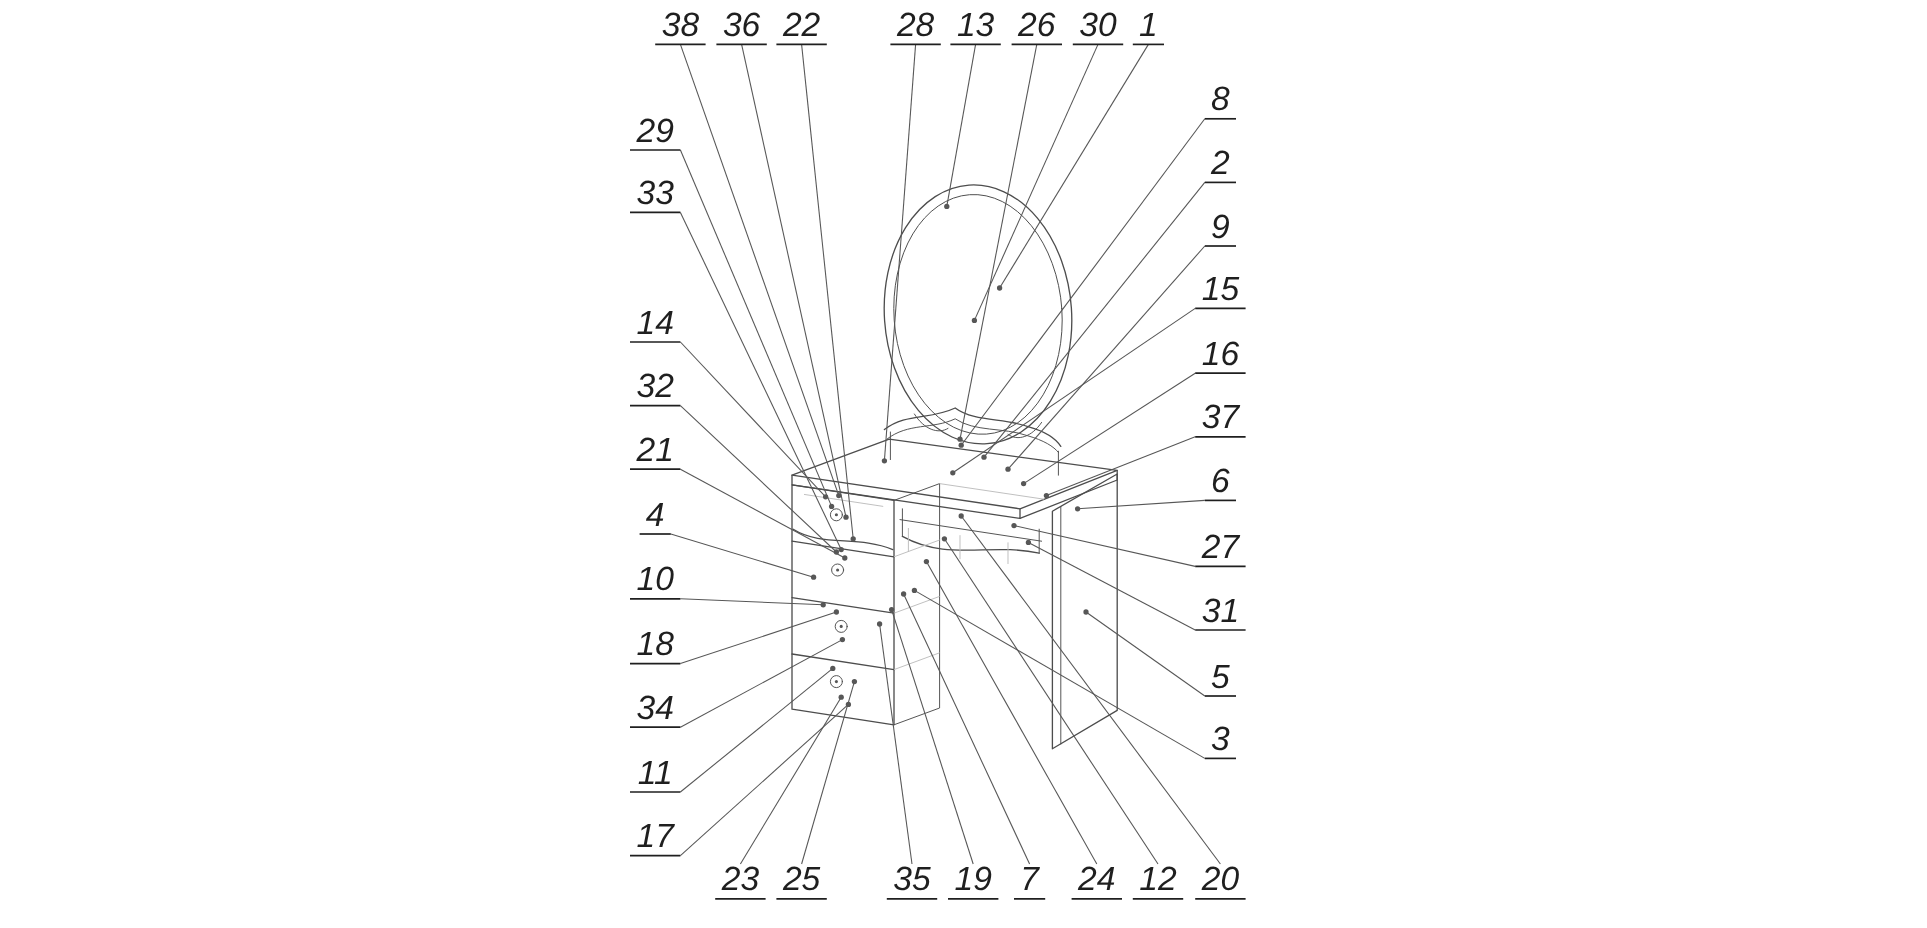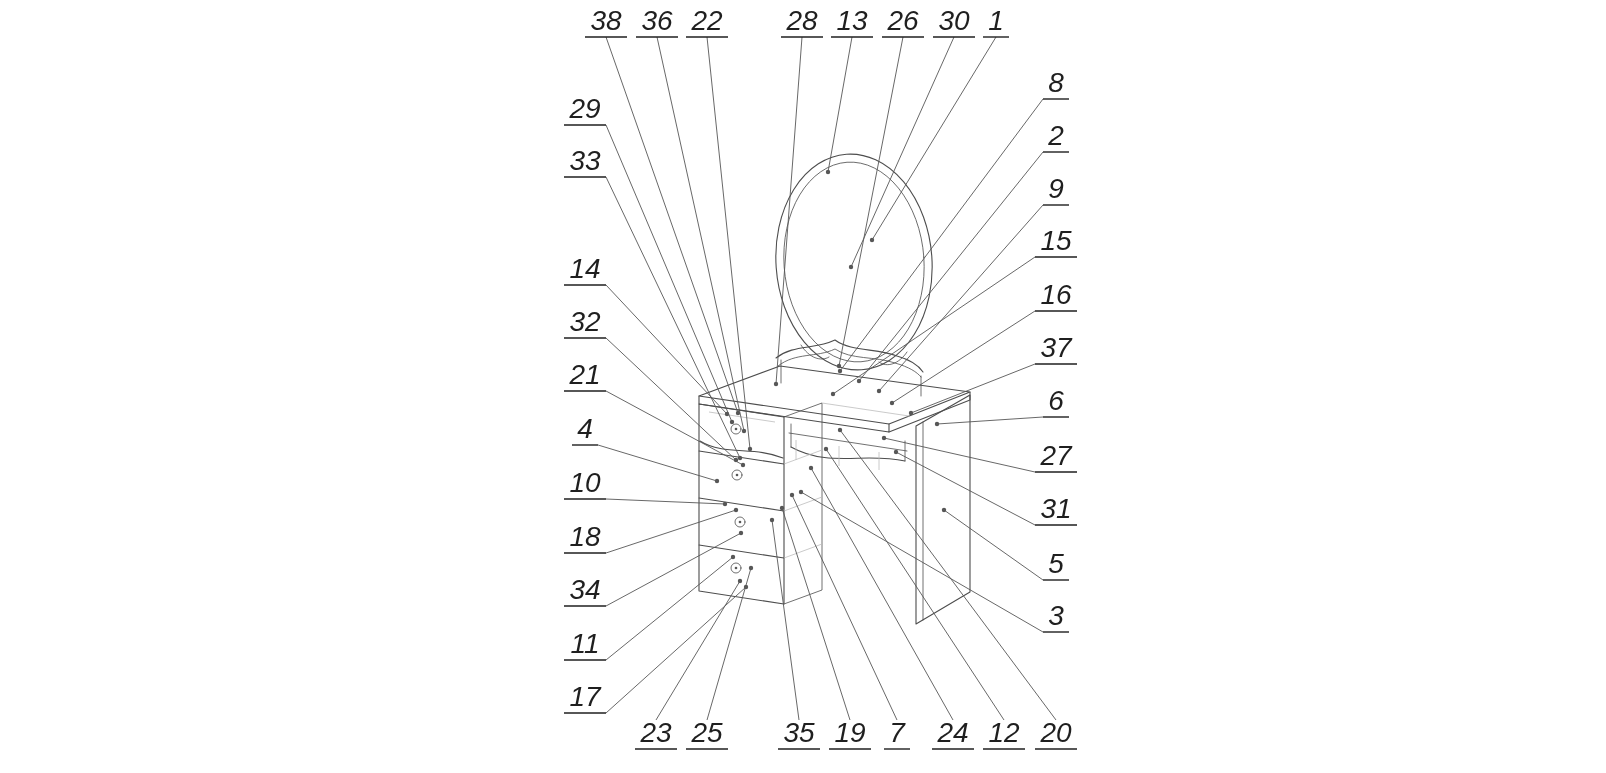--- a/index.html
+++ b/index.html
@@ -1,17 +1,17 @@
 <!DOCTYPE html>
 <html style="--bg: #ffffff; --line: #4d4d4d; --hidden: #bdbdbd; --label: #1f1f1f; --leader: #575757;"><head>
 <meta charset="utf-8">
 <style>
   html,body{margin:0;padding:0;background:#fff;}
   body{width:1606px;height:773px;overflow:hidden;font-family:"Liberation Sans",sans-serif;}
-  #stage{position:relative;width:1348px;height:773px;background:var(--bg,#fff);margin-left:39px;}
+  #stage{position:relative;width:1348px;height:773px;background:var(--bg,#fff);}
   svg{display:block;position:absolute;left:0;top:0;}
   .lbl{font:italic 28px "Liberation Sans",sans-serif;fill:var(--label,#1f1f1f);text-anchor:middle;}
   .under{stroke:var(--label,#1f1f1f);stroke-width:1.4;}
   .leader{stroke:var(--leader,#575757);stroke-width:0.9;fill:none;}
   .dot{fill:var(--leader,#575757);}
   .draw{stroke:var(--line,#4d4d4d);fill:none;stroke-width:1.1;stroke-linejoin:round;stroke-linecap:round;}
   .thin{stroke-width:0.8;}
   .hid{stroke:var(--hidden,#bdbdbd);stroke-width:0.8;fill:none;}
 </style>
 </head>

